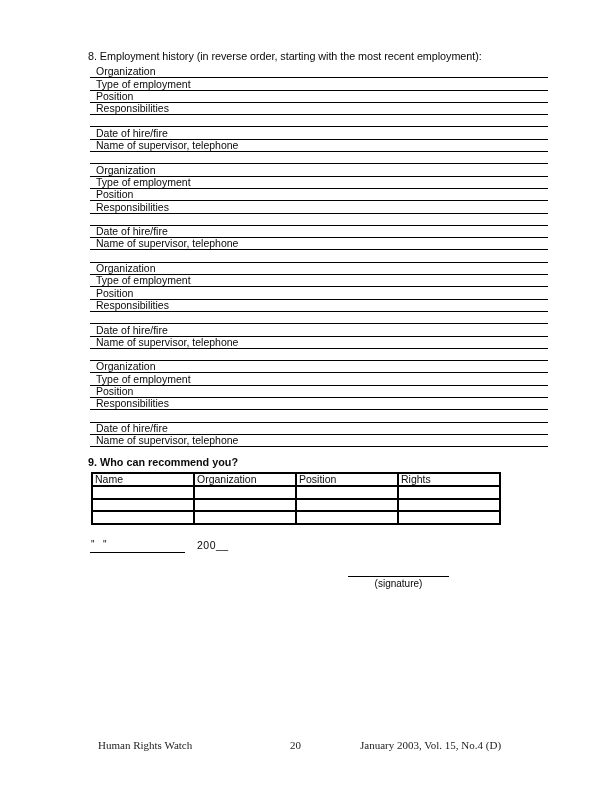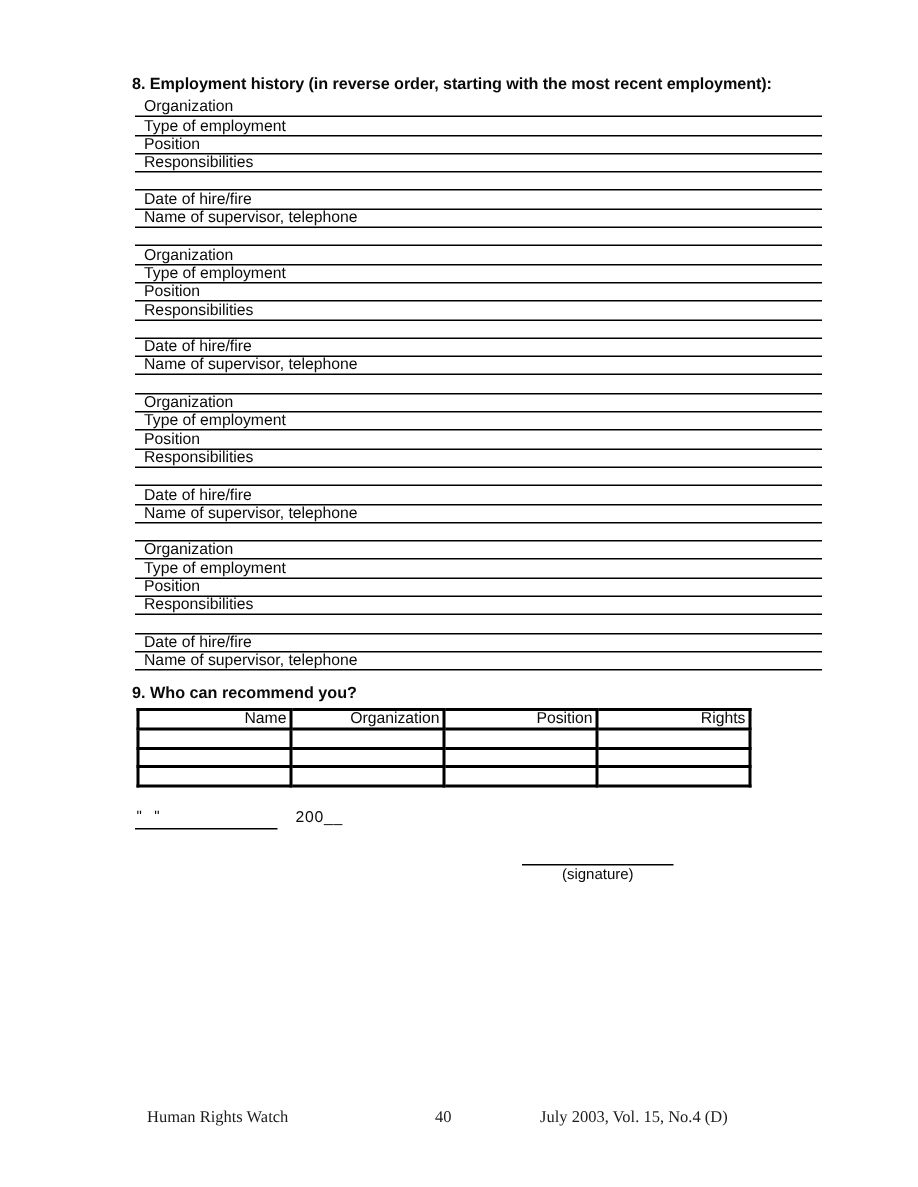--- a/index.html
+++ b/index.html
@@ -3,36 +3,36 @@
 <meta charset="utf-8">
 <style>
   html,body { margin:0; padding:0; background:#ffffff; }
   .page {
     position:relative; width:612px; height:791px; background:#ffffff;
     font-family:"Liberation Sans","DejaVu Sans",sans-serif; color:#0a0a0a;
     overflow:hidden;
   }
   .h8 {
     position:absolute; left:88px; top:50px; white-space:nowrap;
-    font-size:10.8px; font-weight:bold; letter-spacing:-0.05px;
+    font-size:10.8px; font-weight:normal; letter-spacing:-0.05px;
   }
   .rows { position:absolute; left:90px; top:66px; width:458px; }
   .frow {
     box-sizing:border-box; height:12.3px; border-bottom:1.5px solid #000;
     padding-left:6px; font-size:10.5px; line-height:11px;
     display:flex; align-items:flex-end; overflow:visible; white-space:nowrap;
   }
   .h9 { position:absolute; left:88px; top:456px; font-size:10.8px; font-weight:bold; }
   table.rec {
     position:absolute; left:91px; top:472px; width:410px;
     border-collapse:collapse; table-layout:fixed;
   }
   table.rec th, table.rec td {
     border:2px solid #000; height:10.5px; padding:0 2px;
-    font-size:10.5px; font-weight:normal; text-align:right; line-height:11px;
+    font-size:10.5px; font-weight:normal; text-align:left; line-height:11px;
   }
   .signing { position:absolute; left:90px; top:535px; width:458px; height:30px; }
   .date-line { position:absolute; left:0; top:0; white-space:nowrap; }
   .date-underline {
     display:inline-block; box-sizing:border-box; width:95px; height:13px;
     border-bottom:1.5px solid #000; font-size:10px; line-height:9px;
     white-space:pre; vertical-align:bottom; padding-left:1px;
   }
   .date-year { font-size:10.5px; margin-left:12px; letter-spacing:0.5px; }
   .sig {
@@ -123,16 +123,16 @@
   <div class="signing">
     <div class="date-line">
       <span class="date-underline">"   "</span><span class="date-year">200__</span>
     </div>
     <div class="sig">
       <span>(signature)</span>
     </div>
   </div>
 
   <div class="footer-item f-left">Human Rights Watch</div>
-  <div class="footer-item f-center">40</div>
-  <div class="footer-item f-right">July 2003, Vol. 15, No.4 (D)</div>
+  <div class="footer-item f-center">20</div>
+  <div class="footer-item f-right">January 2003, Vol. 15, No.4 (D)</div>
 
 </div>
 
 </body></html>

